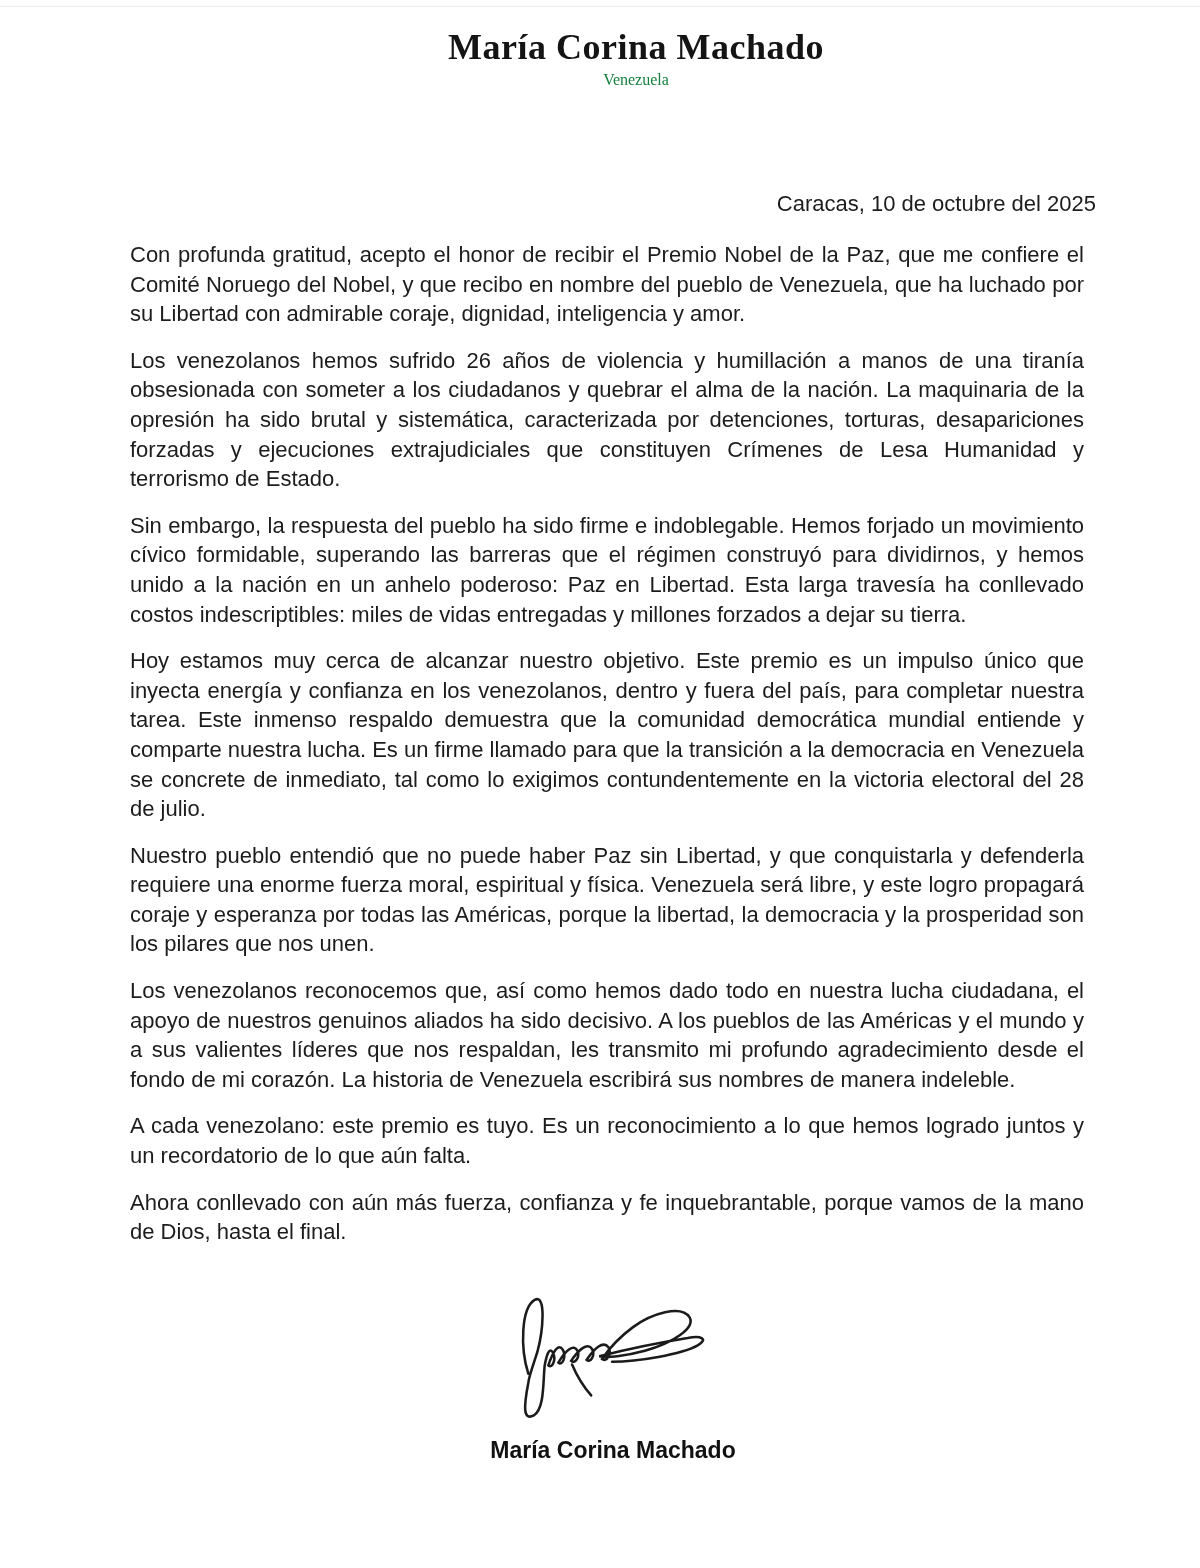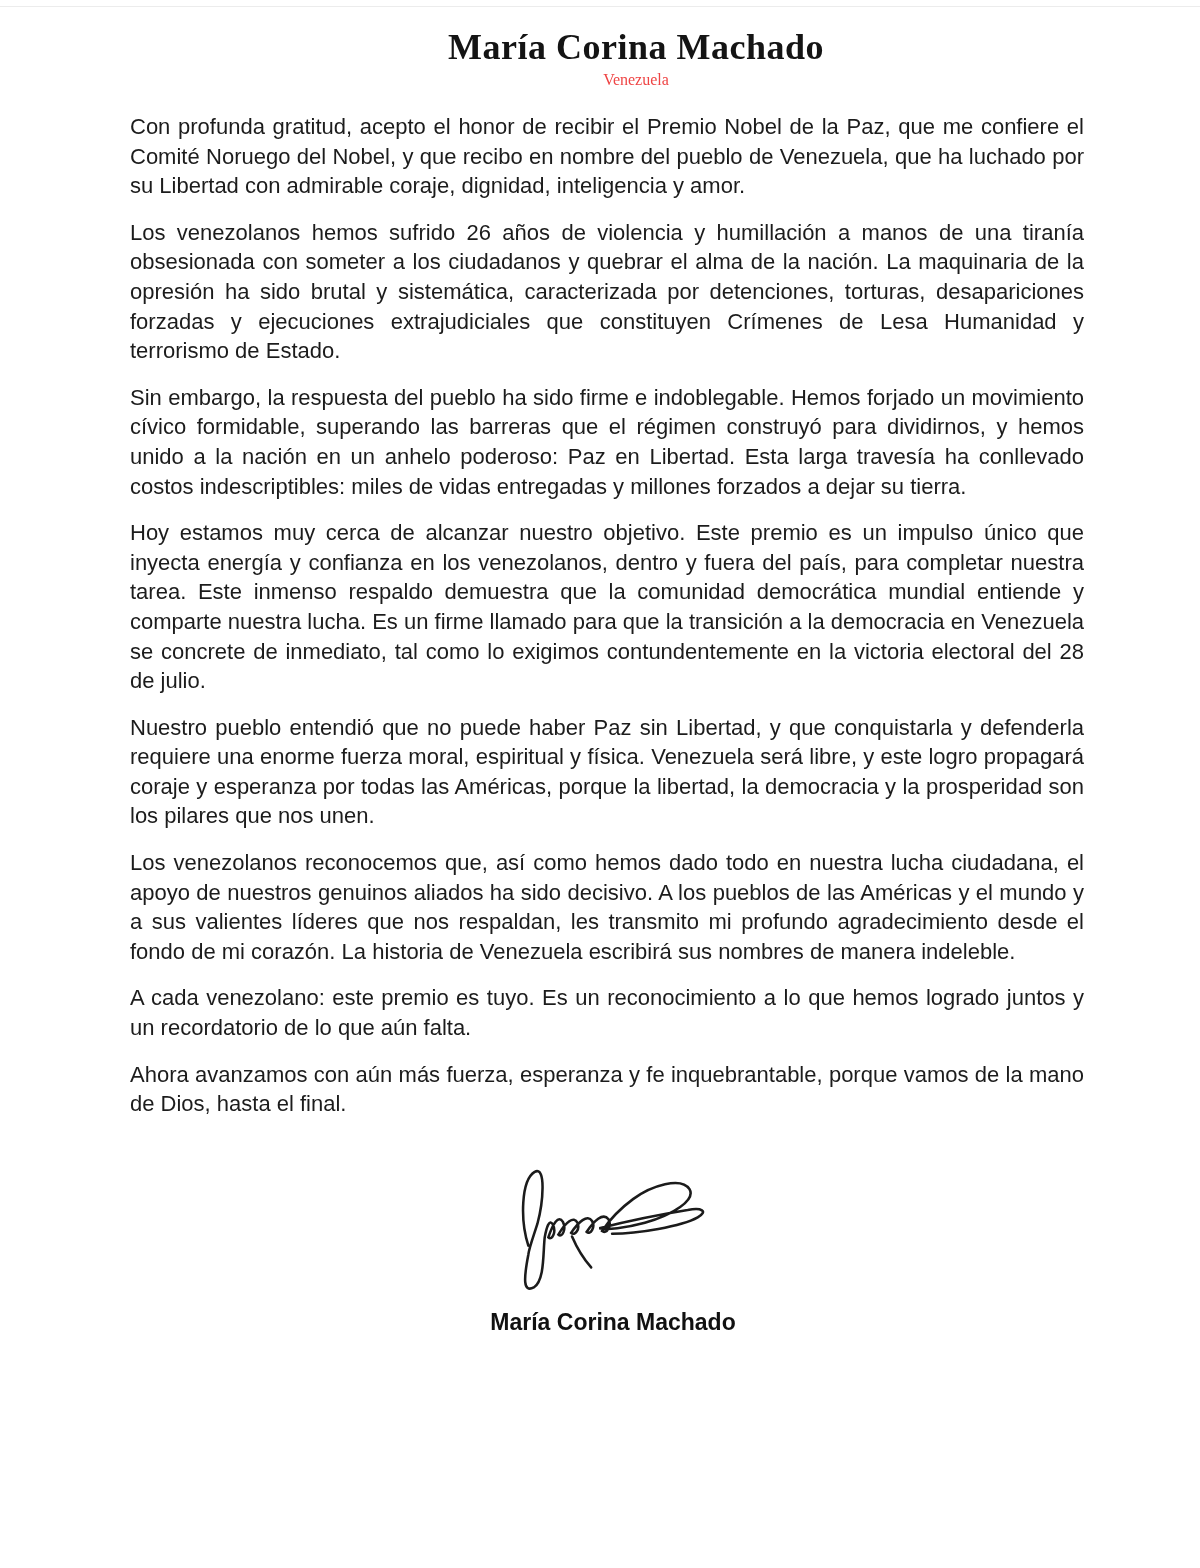--- a/index.html
+++ b/index.html
@@ -32,21 +32,21 @@
   .letterhead-name {
     font-family: "Liberation Serif", "DejaVu Serif", serif;
     font-weight: 700;
     font-size: 36px;
     letter-spacing: 0.5px;
     color: #141414;
   }
   .letterhead-sub {
     font-family: "Liberation Serif", "DejaVu Serif", serif;
     font-size: 16px;
-    color: #ef4444;
+    color: #15803d;
     margin-top: 3px;
   }
   .dateline {
     margin-top: 102px;
     text-align: right;
     font-size: 22px;
     color: #1c1c1c;
   }
   .bodytext {
     margin-top: 23px;
@@ -79,30 +79,31 @@
 
 <div class="scan-edge"></div>
 
 <div class="page">
 
   <div class="letterhead">
     <div class="letterhead-name">María Corina Machado</div>
     <div class="letterhead-sub">Venezuela</div>
   </div>
 
+  <div class="dateline">Caracas, 10 de octubre del 2025</div>
 
   <div class="bodytext">
     <p>Con profunda gratitud, acepto el honor de recibir el Premio Nobel de la Paz, que me confiere el Comité Noruego del Nobel, y que recibo en nombre del pueblo de Venezuela, que ha luchado por su Libertad con admirable coraje, dignidad, inteligencia y amor.</p>
     <p>Los venezolanos hemos sufrido 26 años de violencia y humillación a manos de una tiranía obsesionada con someter a los ciudadanos y quebrar el alma de la nación. La maquinaria de la opresión ha sido brutal y sistemática, caracterizada por detenciones, torturas, desapariciones forzadas y ejecuciones extrajudiciales que constituyen Crímenes de Lesa Humanidad y terrorismo de Estado.</p>
     <p>Sin embargo, la respuesta del pueblo ha sido firme e indoblegable. Hemos forjado un movimiento cívico formidable, superando las barreras que el régimen construyó para dividirnos, y hemos unido a la nación en un anhelo poderoso: Paz en Libertad. Esta larga travesía ha conllevado costos indescriptibles: miles de vidas entregadas y millones forzados a dejar su tierra.</p>
     <p>Hoy estamos muy cerca de alcanzar nuestro objetivo. Este premio es un impulso único que inyecta energía y confianza en los venezolanos, dentro y fuera del país, para completar nuestra tarea. Este inmenso respaldo demuestra que la comunidad democrática mundial entiende y comparte nuestra lucha. Es un firme llamado para que la transición a la democracia en Venezuela se concrete de inmediato, tal como lo exigimos contundentemente en la victoria electoral del 28 de julio.</p>
     <p>Nuestro pueblo entendió que no puede haber Paz sin Libertad, y que conquistarla y defenderla requiere una enorme fuerza moral, espiritual y física. Venezuela será libre, y este logro propagará coraje y esperanza por todas las Américas, porque la libertad, la democracia y la prosperidad son los pilares que nos unen.</p>
     <p>Los venezolanos reconocemos que, así como hemos dado todo en nuestra lucha ciudadana, el apoyo de nuestros genuinos aliados ha sido decisivo. A los pueblos de las Américas y el mundo y a sus valientes líderes que nos respaldan, les transmito mi profundo agradecimiento desde el fondo de mi corazón. La historia de Venezuela escribirá sus nombres de manera indeleble.</p>
     <p>A cada venezolano: este premio es tuyo. Es un reconocimiento a lo que hemos logrado juntos y un recordatorio de lo que aún falta.</p>
-    <p>Ahora avanzamos con aún más fuerza, esperanza y fe inquebrantable, porque vamos de la mano de Dios, hasta el final.</p>
+    <p>Ahora conllevado con aún más fuerza, confianza y fe inquebrantable, porque vamos de la mano de Dios, hasta el final.</p>
   </div>
 
   <div class="signature-block">
     <svg width="214" height="140" viewBox="0 0 235 150" aria-hidden="true">
       <g fill="none" stroke="#1b1b1b" stroke-width="2.8" stroke-linecap="round">
 
         <path d="M 30 102
                  C 21 74, 22 30, 37 21
                  C 50 14, 46 56, 40 78
                  C 36 91, 31 104, 30 112

